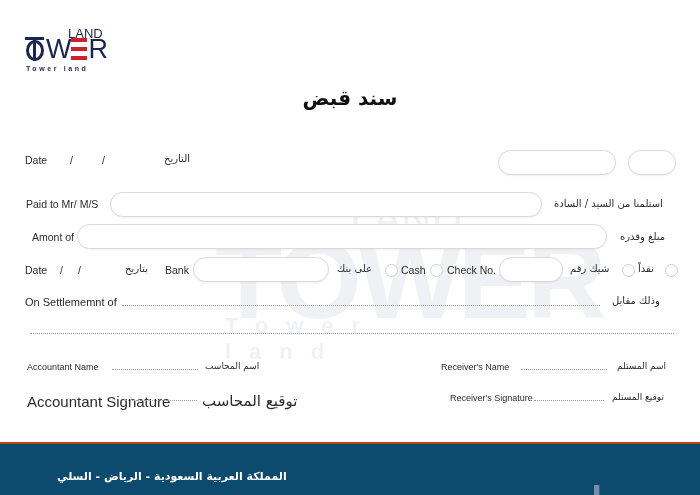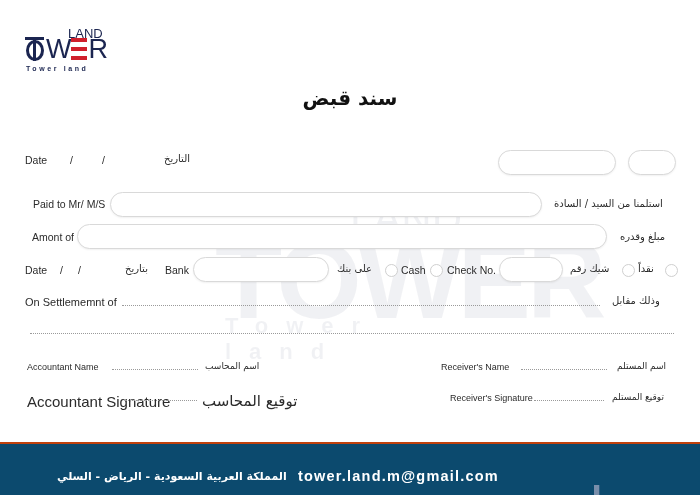--- a/index.html
+++ b/index.html
@@ -79,21 +79,21 @@
 
   <div class="title">سند قبض</div>
 
   <div class="lbl" style="left:25px; top:154px;">Date</div>
   <div class="lbl" style="left:70px; top:154px;">/</div>
   <div class="lbl" style="left:102px; top:154px;">/</div>
   <div class="lbl ar" style="left:164px; top:153px;">التاريخ</div>
   <div class="pill" style="left:498px; top:150px; width:118px;"></div>
   <div class="pill" style="left:628px; top:150px; width:48px;"></div>
 
-  <div class="lbl" style="left:33px; top:198px;">Paid to Mr/ M/S</div>
+  <div class="lbl" style="left:26px; top:198px;">Paid to Mr/ M/S</div>
   <div class="pill" style="left:110px; top:192px; width:432px;"></div>
   <div class="lbl ar" style="left:554px; top:198px; font-weight:400;">استلمنا من  السيد / السادة</div>
 
   <div class="lbl" style="left:32px; top:231px;">Amont of</div>
   <div class="pill" style="left:77px; top:224px; width:530px;"></div>
   <div class="lbl ar" style="left:620px; top:231px;">مبلغ وقدره</div>
 
   <div class="lbl" style="left:25px; top:264px;">Date</div>
   <div class="lbl" style="left:60px; top:264px;">/</div>
   <div class="lbl" style="left:78px; top:264px;">/</div>
@@ -127,16 +127,15 @@
   <div class="lbl" style="left:441px; top:362px; font-size:9px;">Receiver's Name</div>
   <div class="dots" style="left:521px; top:369px; width:86px;"></div>
   <div class="lbl ar" style="left:617px; top:361px; font-size:9px;">اسم المستلم</div>
 
   <div class="lbl" style="left:450px; top:393px; font-size:9px;">Receiver's Signature</div>
   <div class="dots" style="left:534px; top:400px; width:70px;"></div>
   <div class="lbl ar" style="left:612px; top:392px; font-size:9px;">توقيع المستلم</div>
 
   <div class="footer">
     <div class="f-addr">المملكة العربية السعودية - الرياض - السلي</div>
-    <div class="f-email">tower.land.m@gmail.com</div>
     <div class="f-haraj">حراج</div>
   </div>
 </div>
 
 </body></html>

